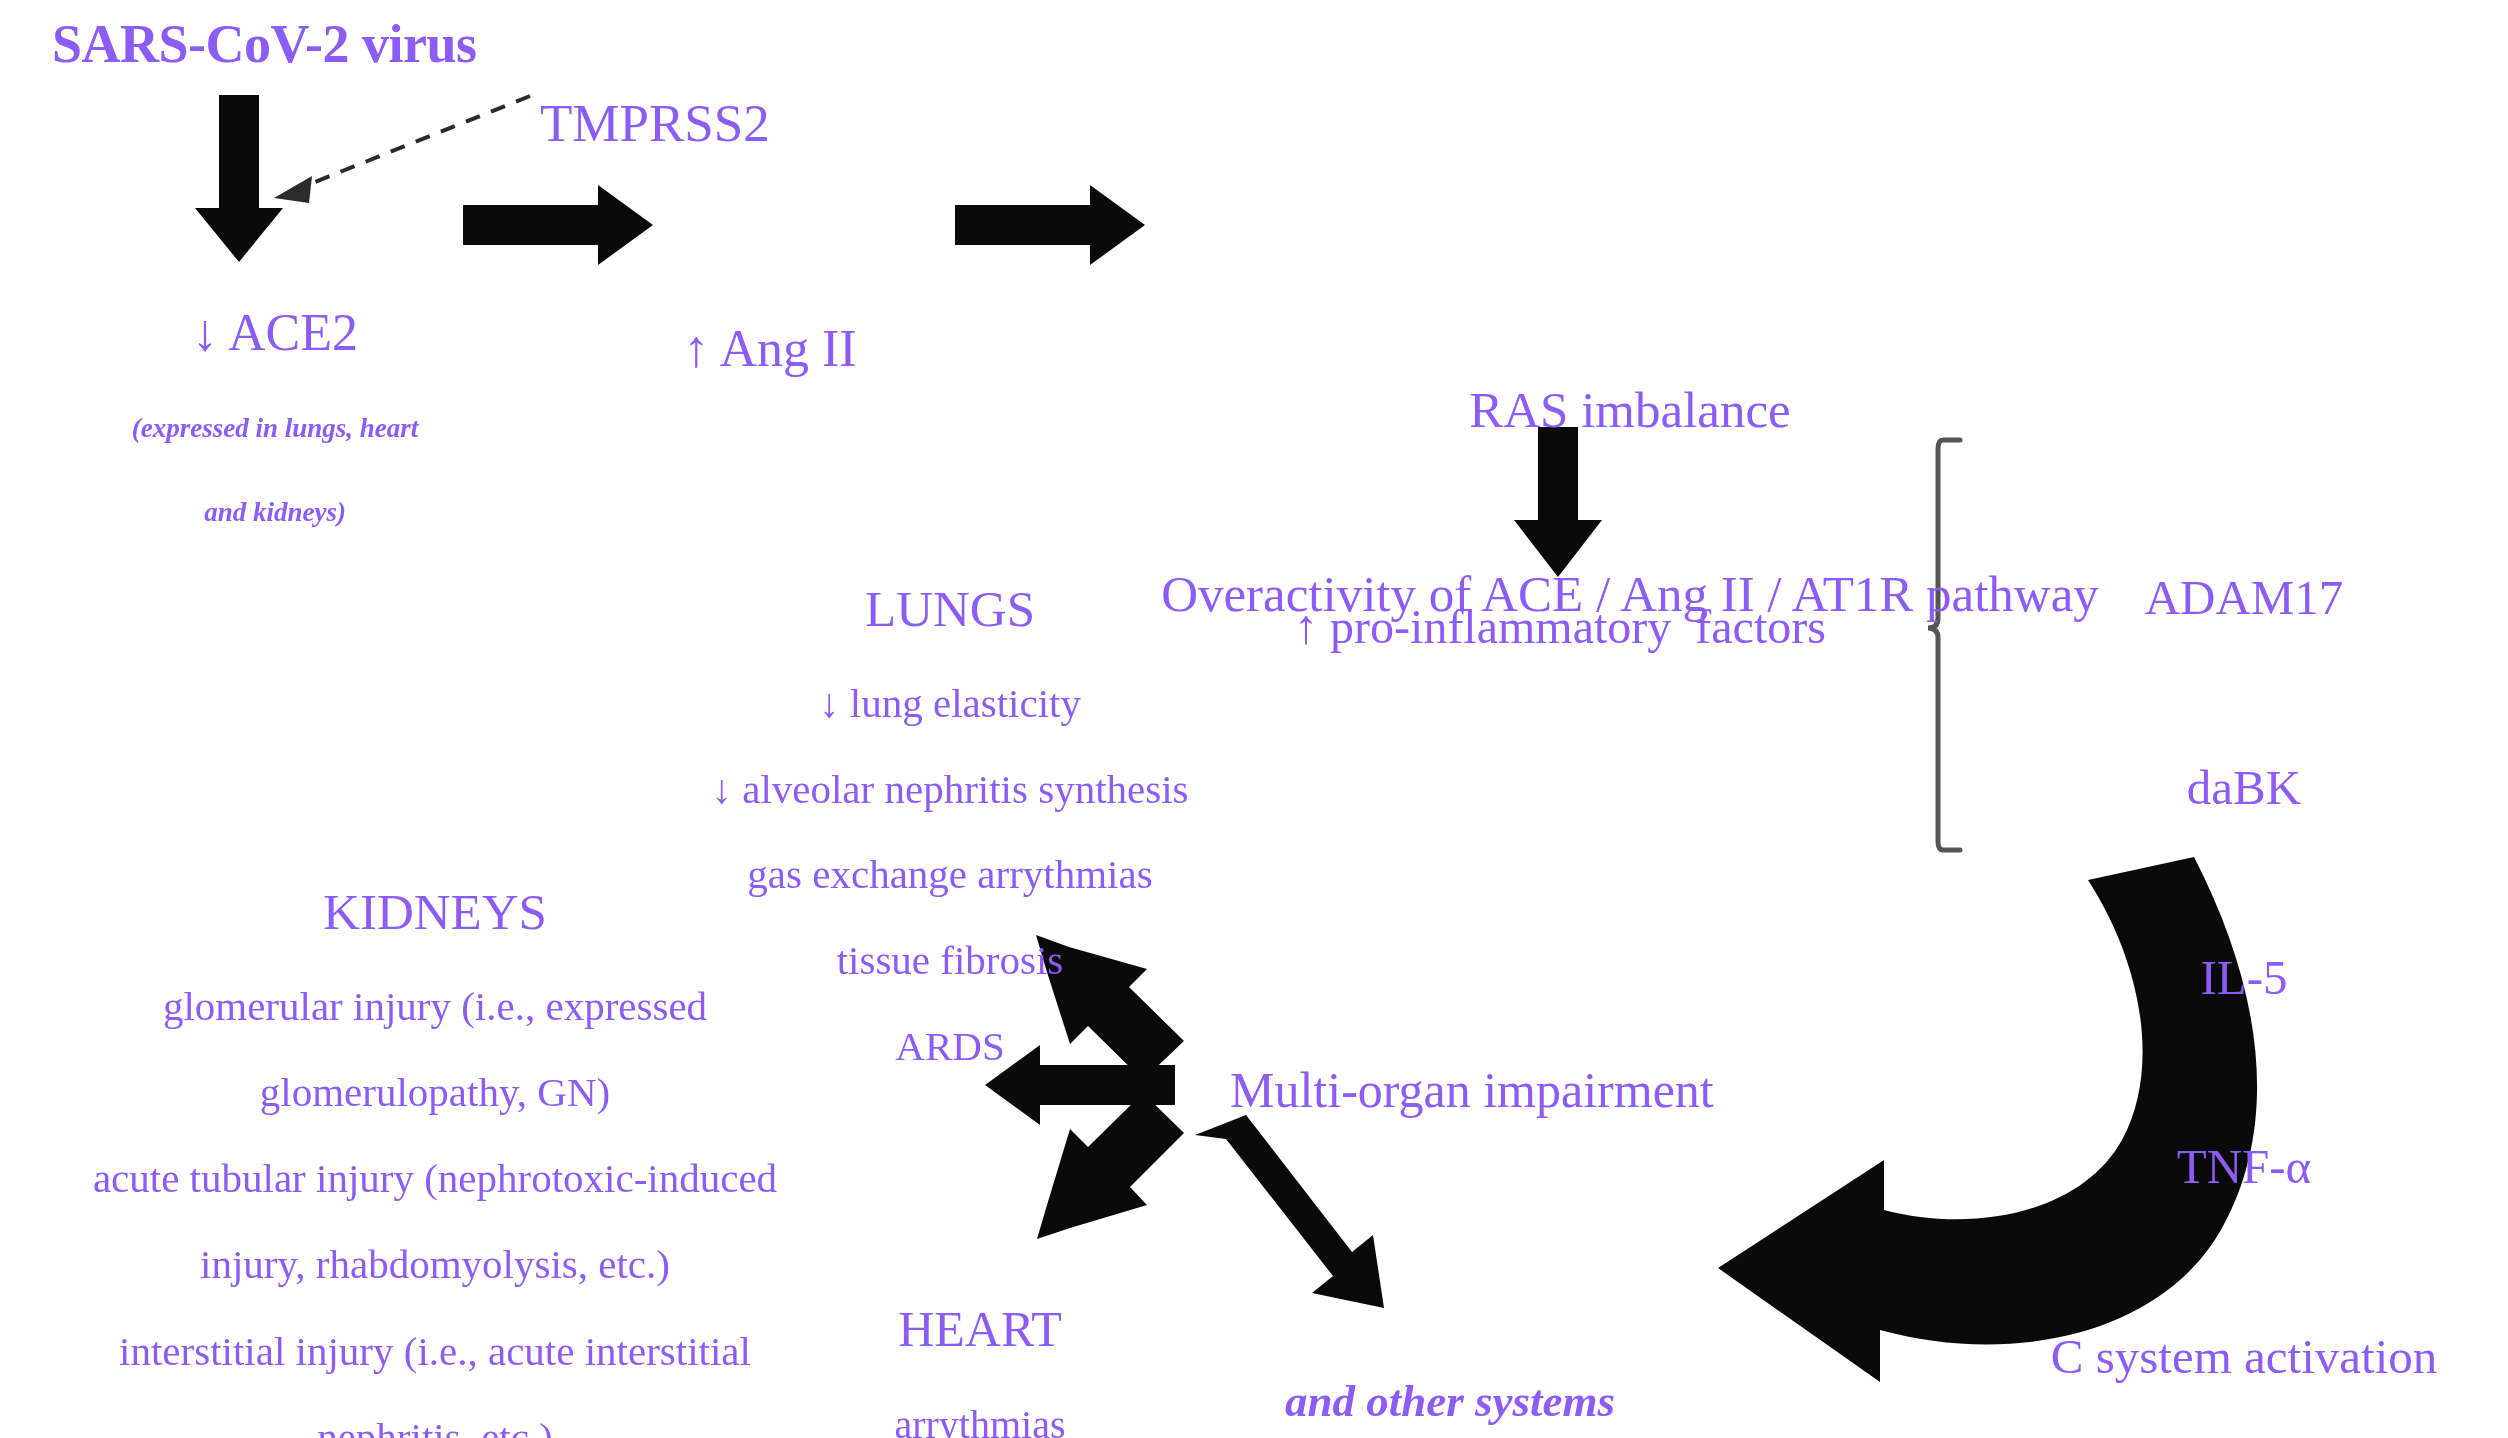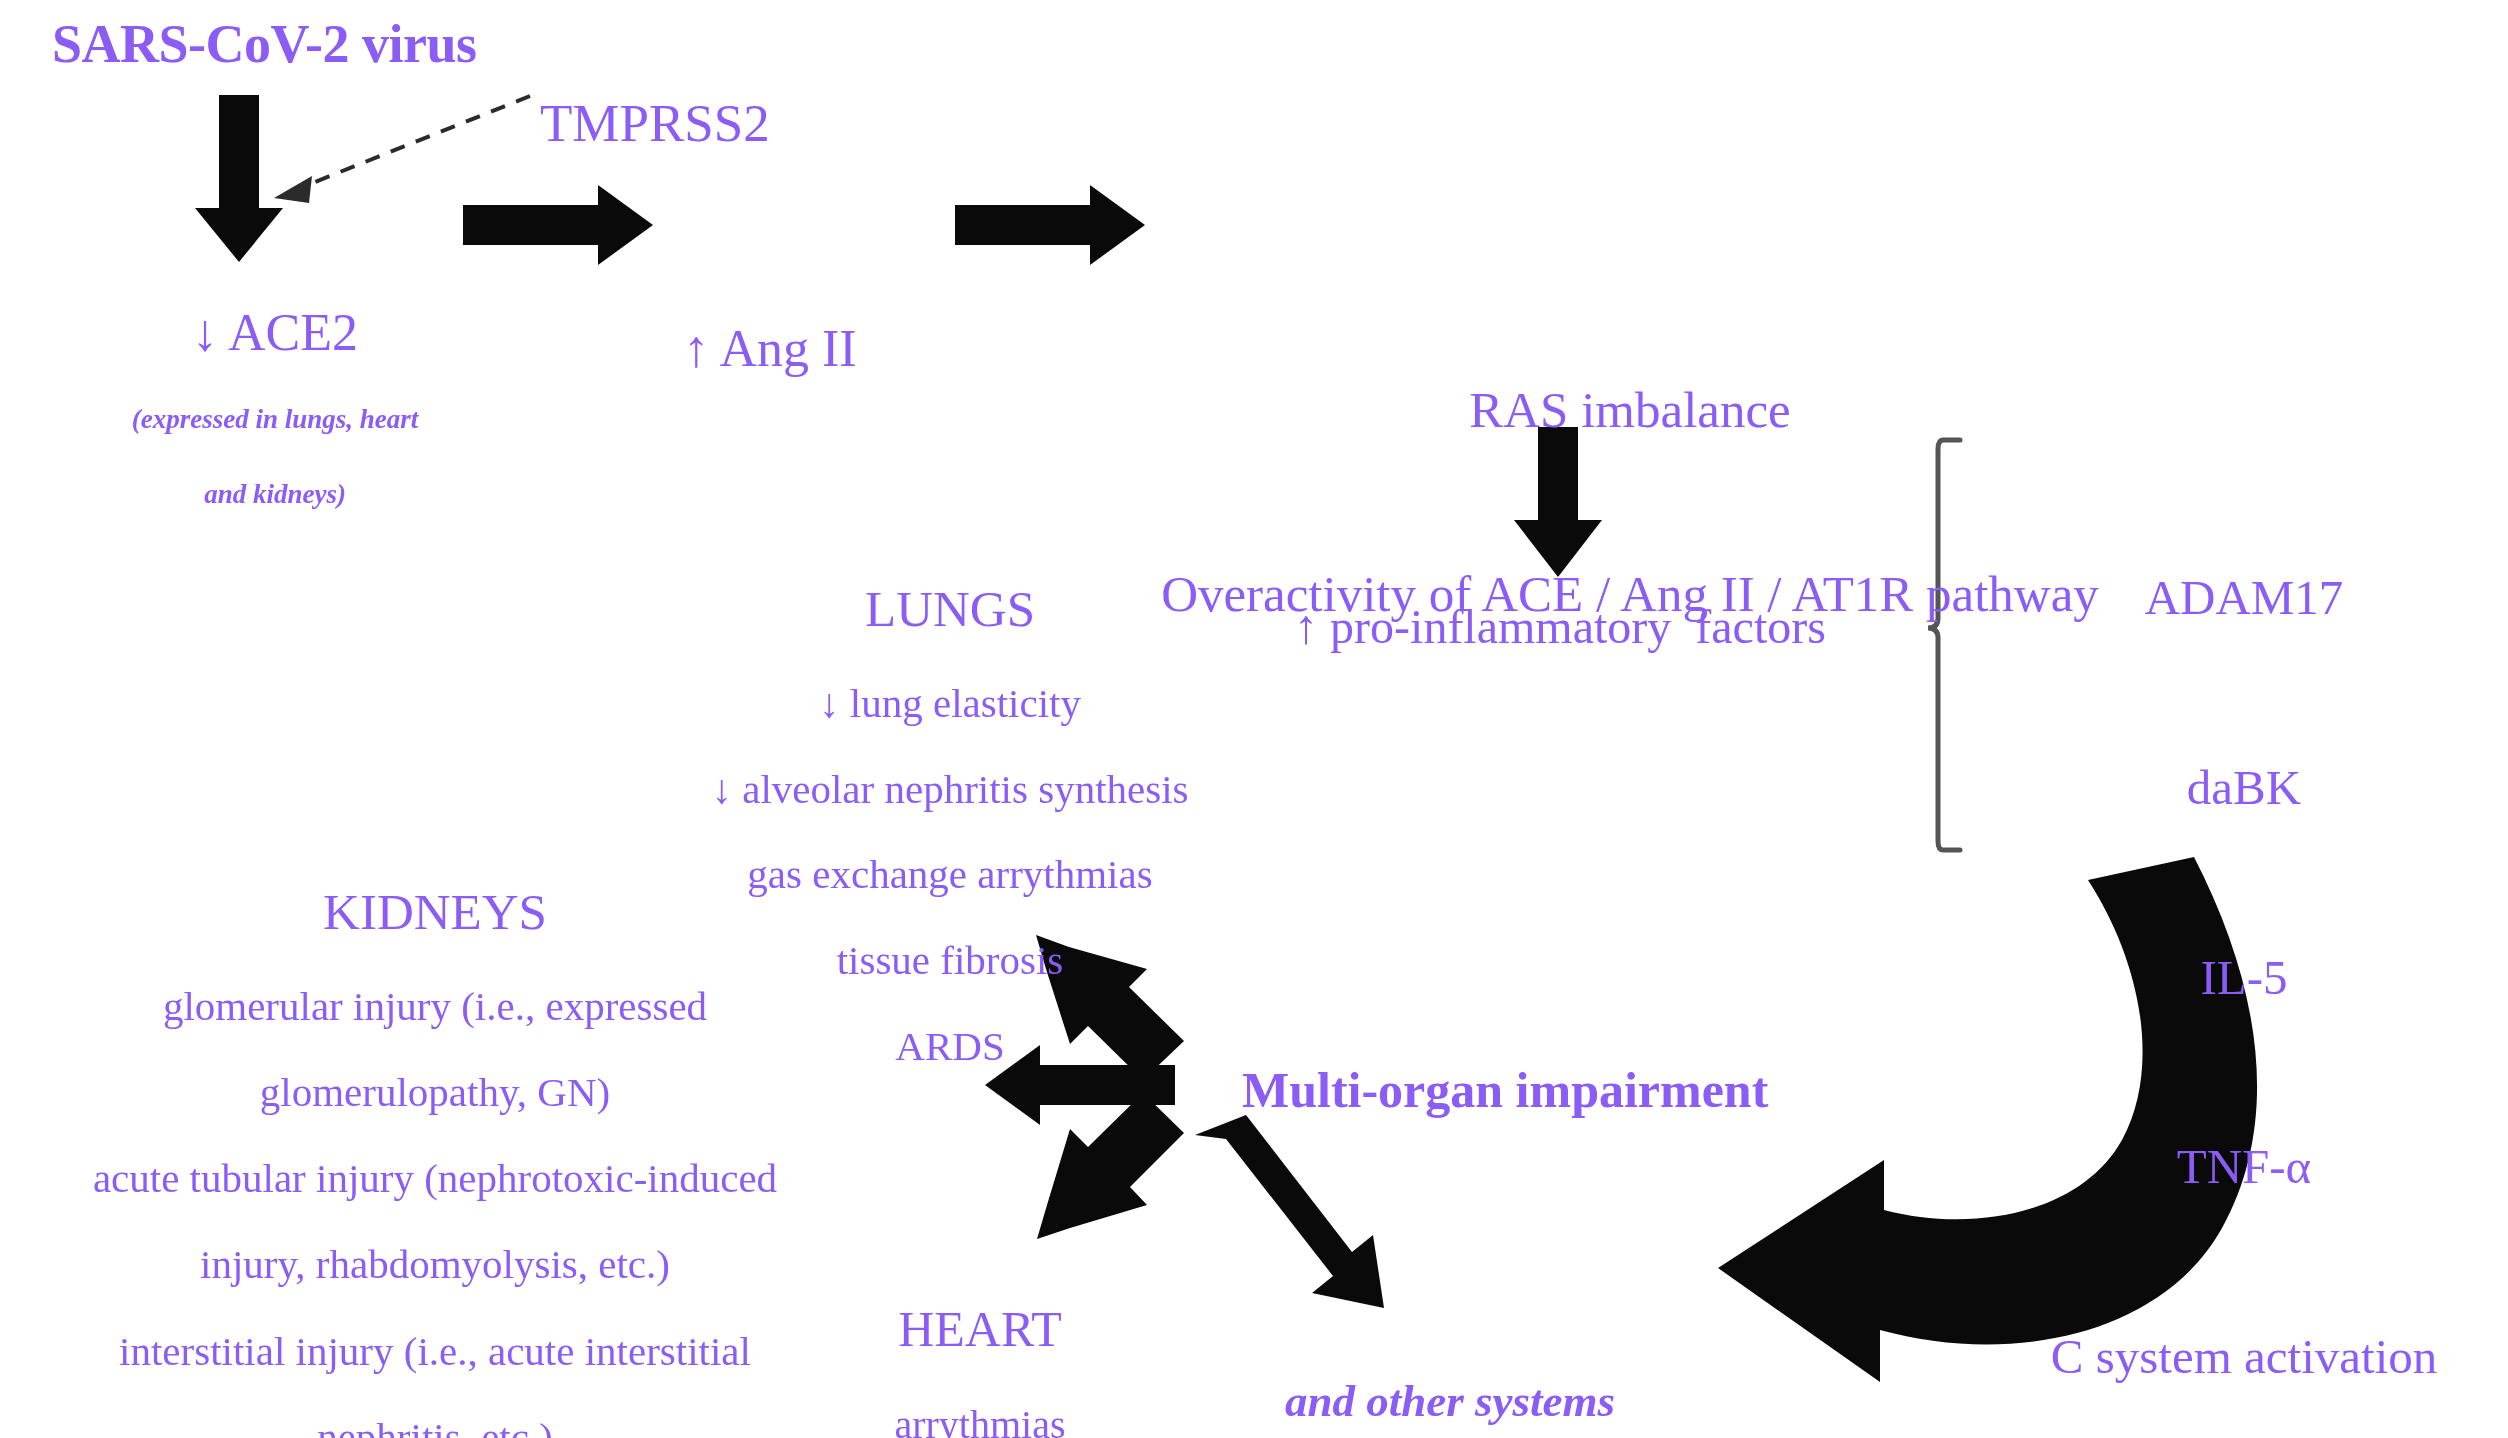--- a/index.html
+++ b/index.html
@@ -47,21 +47,21 @@
   #node-ace2 {
     left: 110px; top: 268px;
     width: 330px;
   }
   #node-ace2 .main { font-size: 52px; }
   #node-ace2 .sub {
     font-size: 27px;
     font-style: italic;
     font-weight: bold;
     line-height: 1.32;
-    margin-top: 4px;
+    margin-top: 13px;
   }
   #node-angii {
     left: 640px; top: 320px;
     width: 260px;
     font-size: 52px;
   }
   #node-ras {
     left: 1080px; top: 258px;
     width: 1100px;
     font-size: 51px;
@@ -87,23 +87,22 @@
   #node-kidneys {
     left: 0px; top: 848px;
     width: 870px;
   }
   #node-kidneys .head { font-size: 51px; margin-bottom: 4px; }
   #node-kidneys .line { font-size: 41px; line-height: 1.23; }
   #node-multiorgan {
     left: 1230px; top: 1062px;
     width: 660px;
     font-size: 50px;
-    font-weight: bold;
+    font-weight: normal;
     text-align: left;
-    margin-left: 12px;
   }
   #node-heart {
     left: 790px; top: 1265px;
     width: 380px;
   }
   #node-heart .head { font-size: 50px; margin-bottom: 8px; }
   #node-heart .line { font-size: 40px; line-height: 1.22; }
   #node-other {
     left: 1230px; top: 1376px;
     width: 440px;

